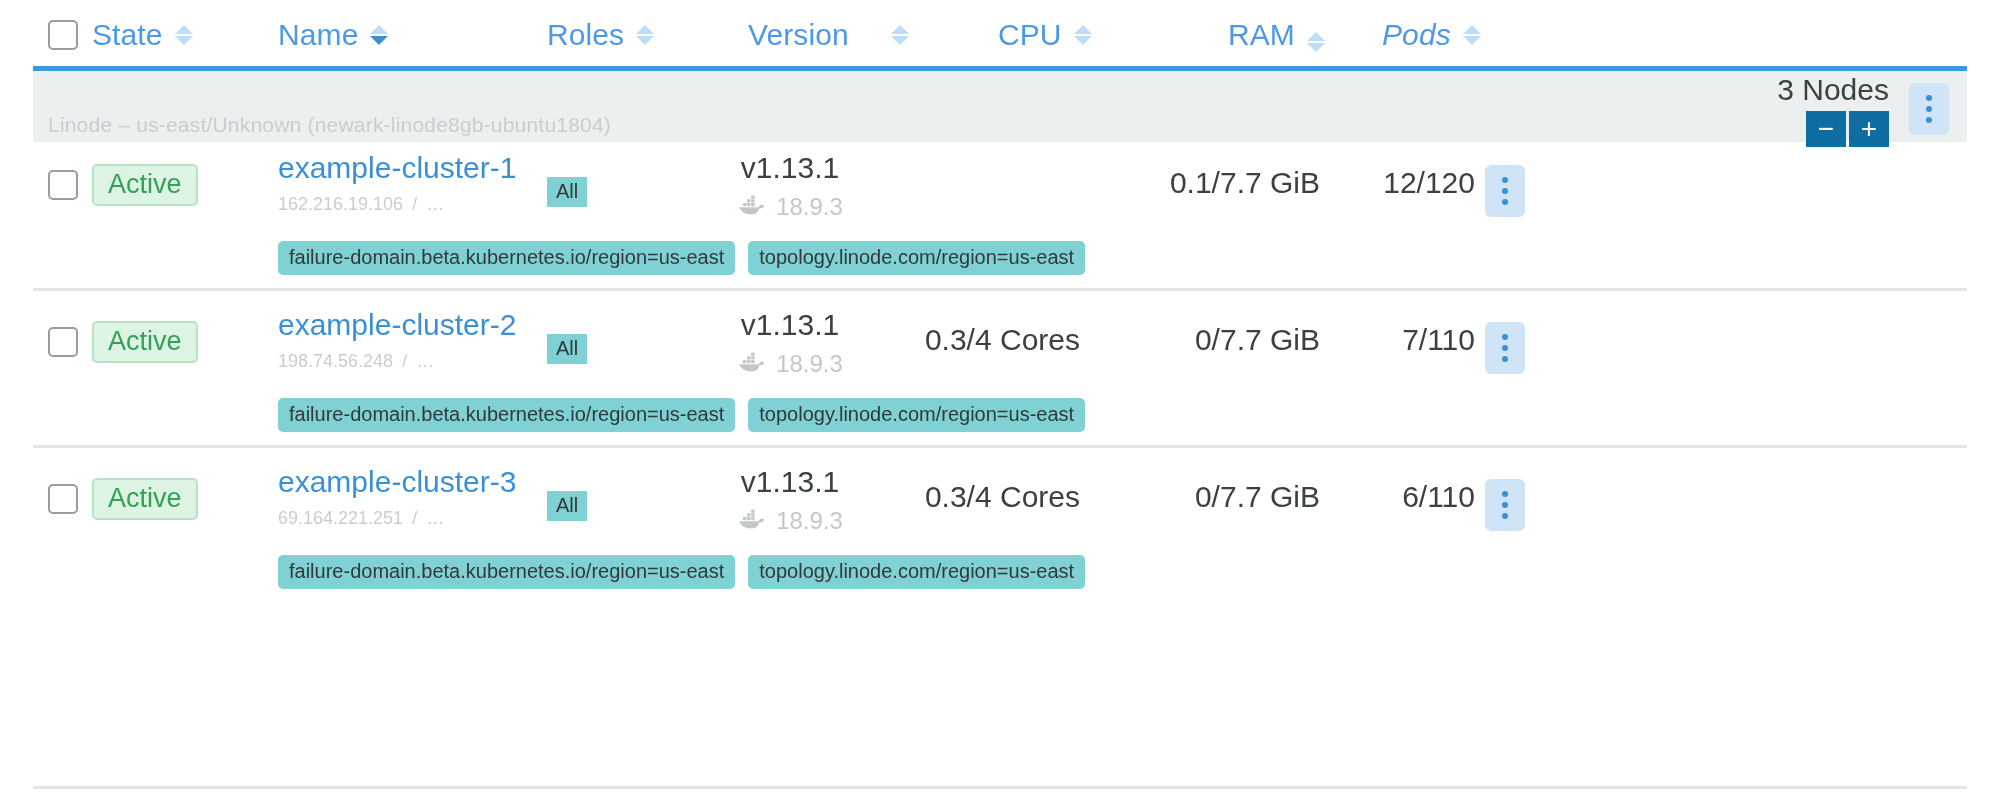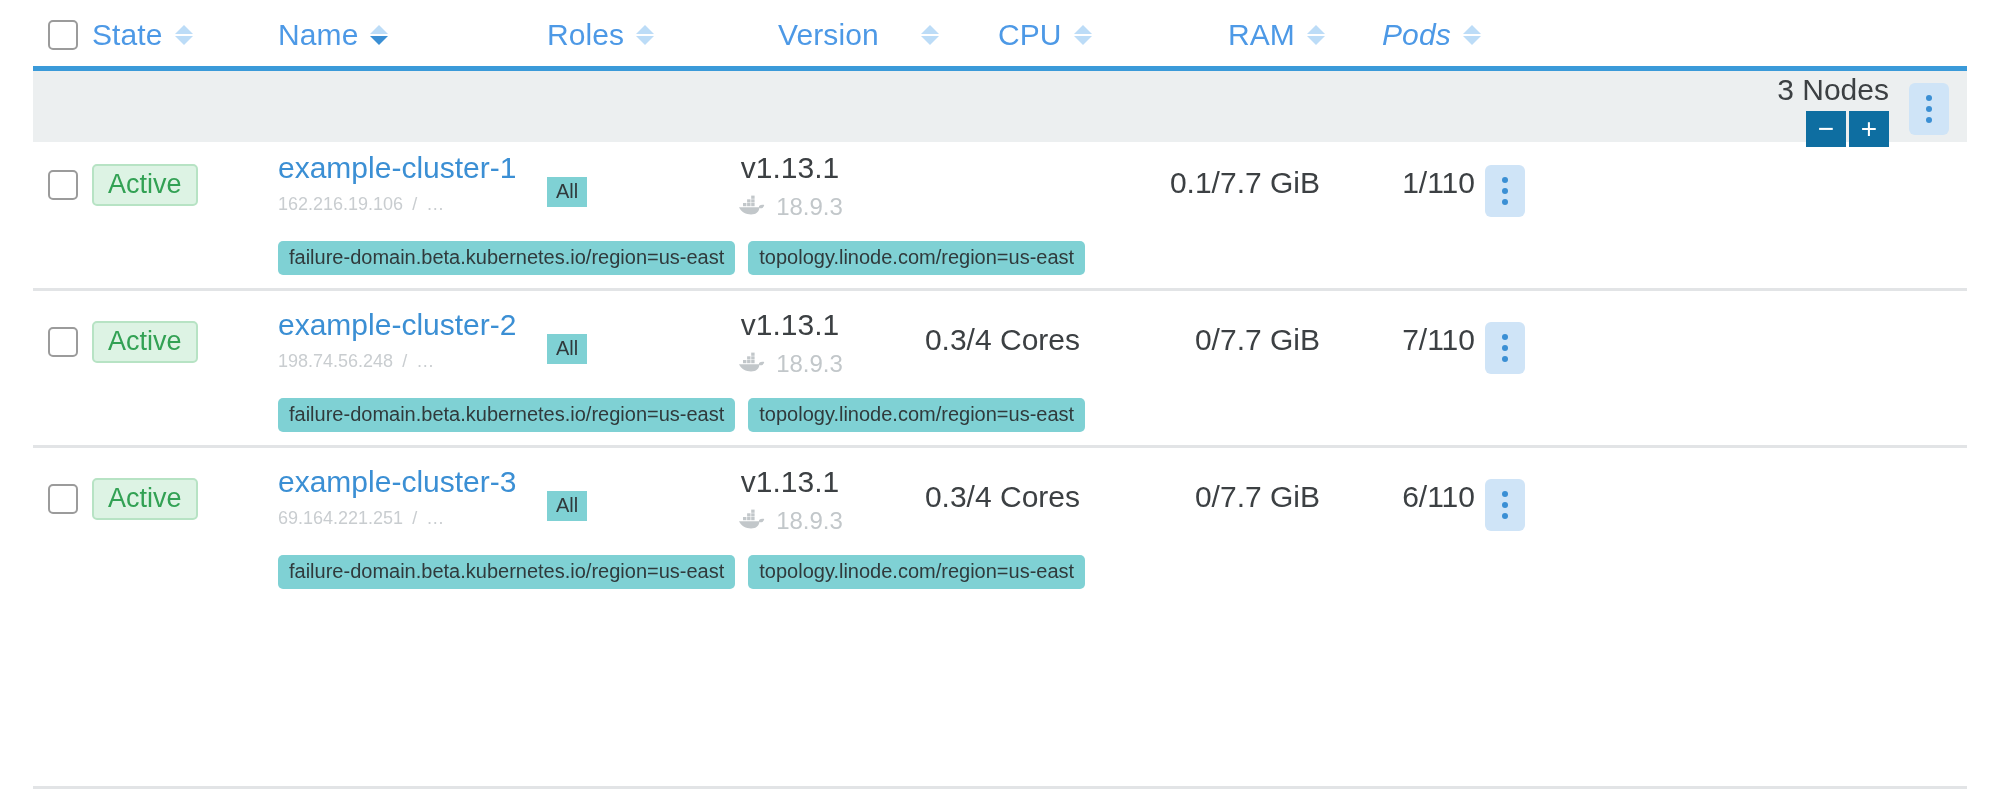--- a/index.html
+++ b/index.html
@@ -69,23 +69,23 @@
     display: inline-block;
     cursor: pointer;
     flex: none;
   }
 
   
   .col-check   { position: absolute; left: 48px;  width: 34px; display:flex; align-items:center; }
   .col-state   { position: absolute; left: 92px;  }
   .col-name    { position: absolute; left: 278px; }
   .col-roles   { position: absolute; left: 547px; }
-  .col-version { position: absolute; left: 778px; gap: 40px; }
+  .col-version { position: absolute; left: 748px; gap: 40px; }
   .col-cpu     { position: absolute; left: 998px; }
-  .col-ram     { position: absolute; left: 1228px;}
+  .col-ram     { position: absolute; left: 1228px; align-items: flex-end;}
   .col-pods    { position: absolute; left: 1382px;}
 
   
   .header-rule {
     position: absolute;
     left: 33px; right: 33px;
     top: 66px;
     height: 5px;
     background: #3a9ad9;
   }
@@ -338,20 +338,21 @@
       <span class="sort-icon">
         <span class="chev up"></span>
         <span class="chev down"></span>
       </span>
     </div>
   </div>
 
   <div class="header-rule"></div>
 
   <div class="pool-band">
+    <span class="pool-sub">Linode – us-east/Unknown (newark-linode8gb-ubuntu1804)</span>
 
     <div class="pool-right">
       <span class="node-count">3 Nodes</span>
       <span class="stepper">
         <button>−</button>
         <button>+</button>
       </span>
     </div>
 
     <div class="pool-kebab">
@@ -396,21 +397,21 @@
             </g>
           </svg>
         </span>
         <span>18.9.3</span>
       </span>
     </div>
     <div class="cell num-cell" style="left:1110px; top:18px; width:210px; text-align:right;">
       <span>0.1/7.7 GiB</span>
     </div>
     <div class="cell num-cell" style="left:1330px; top:18px; width:145px; text-align:right;">
-      <span>1/110</span>
+      <span>12/120</span>
     </div>
     <div class="cell" style="left:1485px; top:8px;">
       <button class="kebab">
         <i></i>
         <i></i>
         <i></i>
       </button>
     </div>
     <div class="labels-row" style="left:278px; top:93px;">
       <span class="label-chip">failure-domain.beta.kubernetes.io/region=us-east</span>

